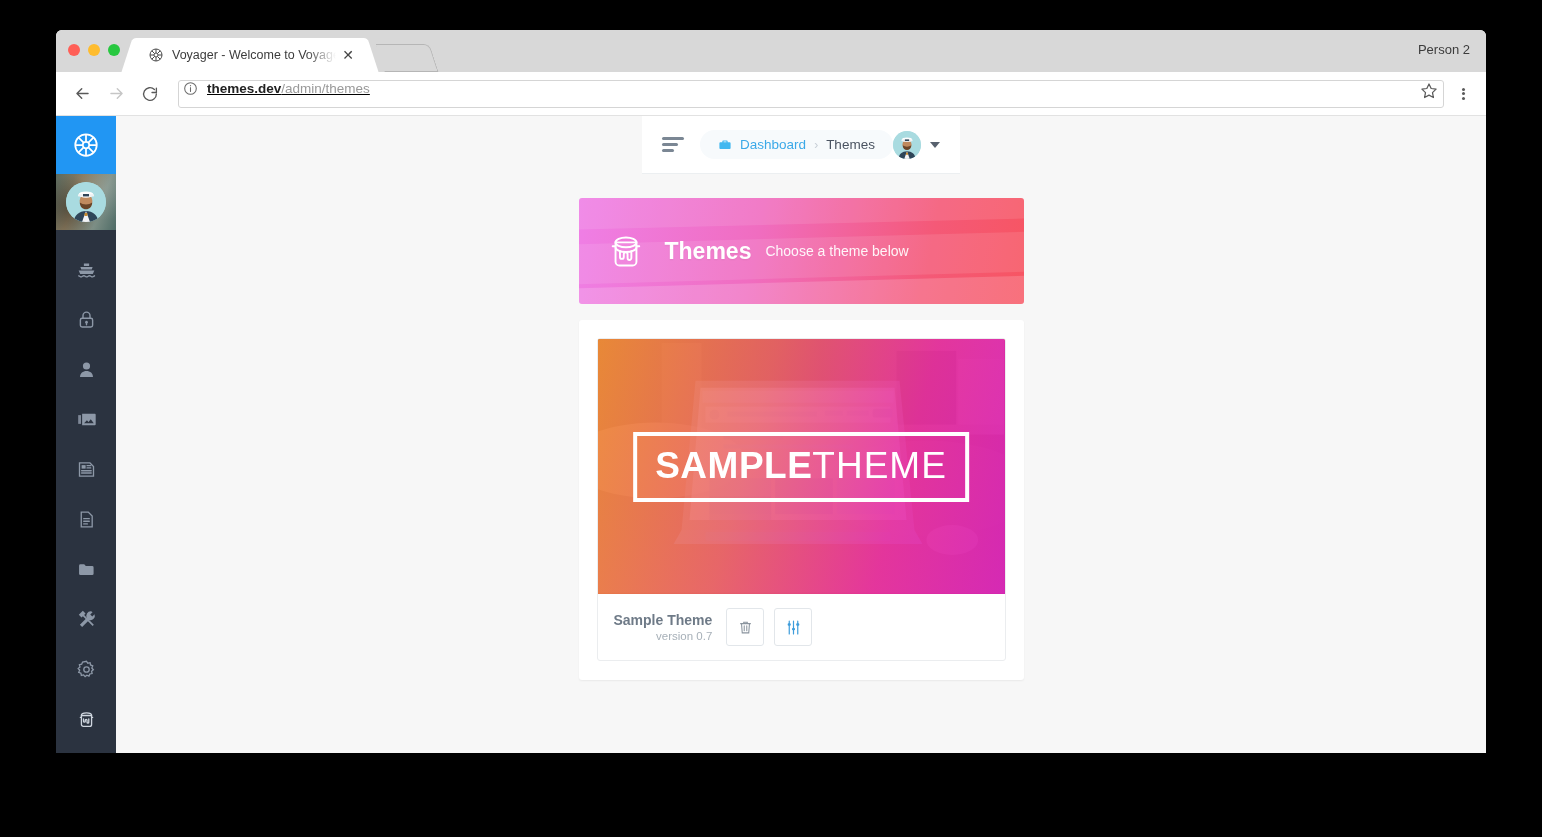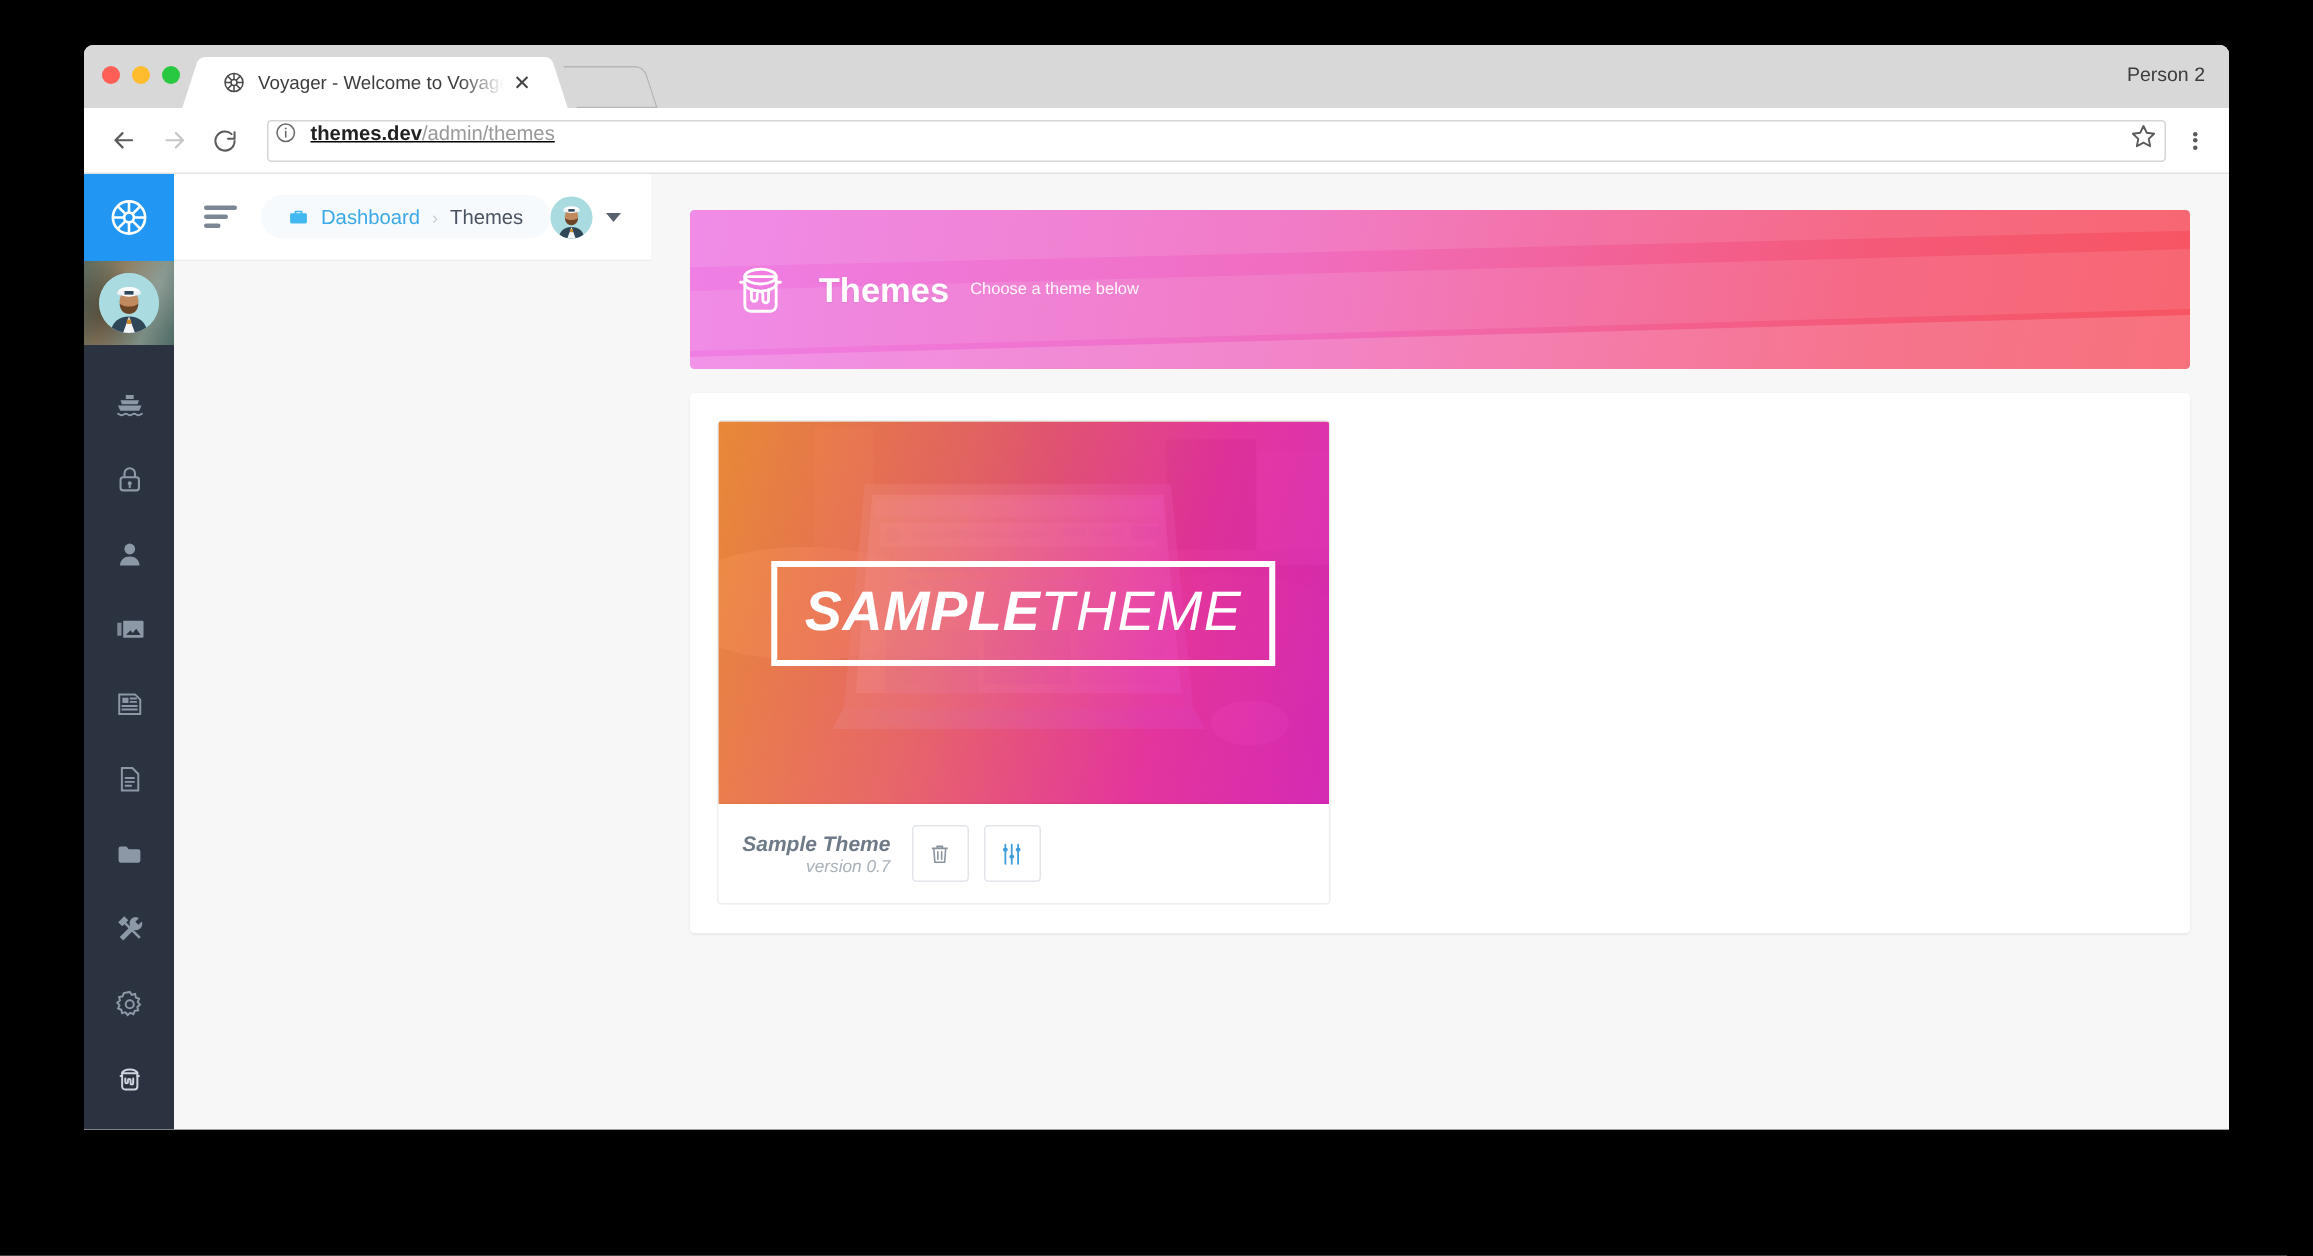--- a/index.html
+++ b/index.html
@@ -134,21 +134,21 @@
   }
   .nav-icons { padding-top: 14px; }
   .nav-item {
     height: 50px; display: flex; align-items: center; justify-content: center;
     color: #8d98a7;
   }
   .nav-item svg { width: 21px; height: 21px; }
   .nav-item.active { color: #cfd6df; }
 
   
-  .content { flex: 1; display: flex; flex-direction: row; min-width: 0; }
+  .content { flex: 1; display: flex; flex-direction: column; min-width: 0; align-items: center; }
   .topbar {
     height: 58px; background: #fff;
     display: flex; align-items: center;
     padding: 0 20px;
     border-bottom: 1px solid #eceff1;
   }
   .hamburger { width: 22px; margin-right: 16px; }
   .hamburger span {
     display:block; height: 2.4px; background:#7b8794; border-radius:2px; margin: 3.6px 0;
   }
@@ -183,37 +183,36 @@
   .banner .band1 { top:-22px; height:48px; background:rgba(255,255,255,.10); transform:rotate(-1.4deg); }
   .banner .band2 { top:40px; height:40px; background:rgba(255,255,255,.10); transform:rotate(-1.6deg); }
   .banner .band3 { top:84px; height:46px; background:rgba(255,255,255,.17); transform:rotate(-1.6deg); }
   .bucket-icon { width: 38px; height: 40px; color:#fff; position:relative; z-index:2; }
   .banner-title {
     color:#fff; font-size: 23px; font-weight: 700;
     margin-left: 20px; position:relative; z-index:2;
     text-shadow: 0 1px 2px rgba(0,0,0,.06);
   }
   .banner-sub {
-    color:rgba(255,255,255,.93); font-size: 11px;
+    color:rgba(255,255,255,.93); font-size: 14px;
     margin-left: 14px; position:relative; z-index:2;
   }
 
   
   .panel {
     margin-top: 16px; background:#fff; border-radius:3px;
     padding: 18px; min-height: 360px;
     box-shadow: 0 1px 2px rgba(0,0,0,.06);
   }
   .theme-card {
     width: 409px;
     border: 1px solid #ebedef;
     border-radius: 3px;
     overflow: hidden;
     background:#fff;
-    font-style:italic;
   }
   .theme-thumb {
     position: relative; height: 255px; overflow: hidden;
     background: #c4743a;
   }
   .thumb-photo { position:absolute; inset:0; }
   .thumb-overlay {
     position:absolute; inset:0;
     background: linear-gradient(105deg, rgba(242,140,54,.80) 0%, rgba(238,94,110,.80) 38%, rgba(232,38,170,.84) 72%, rgba(214,26,196,.86) 100%);
     mix-blend-mode: normal;

